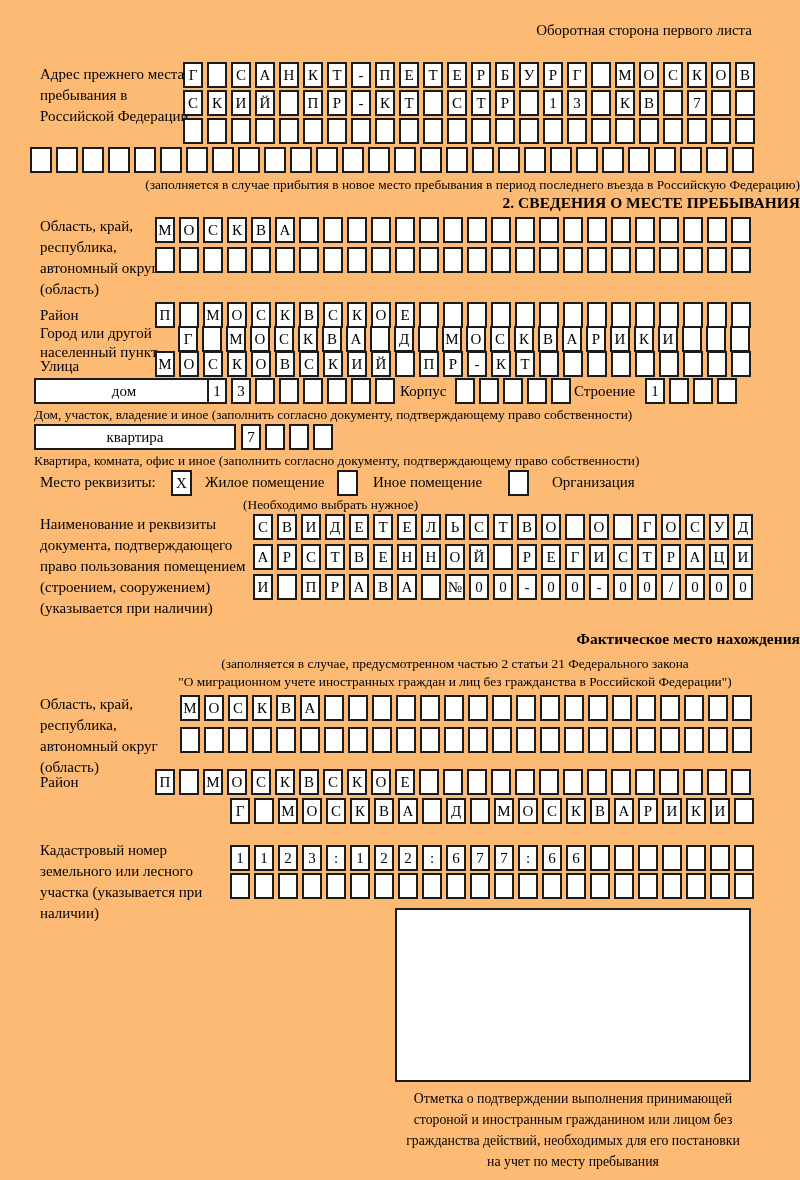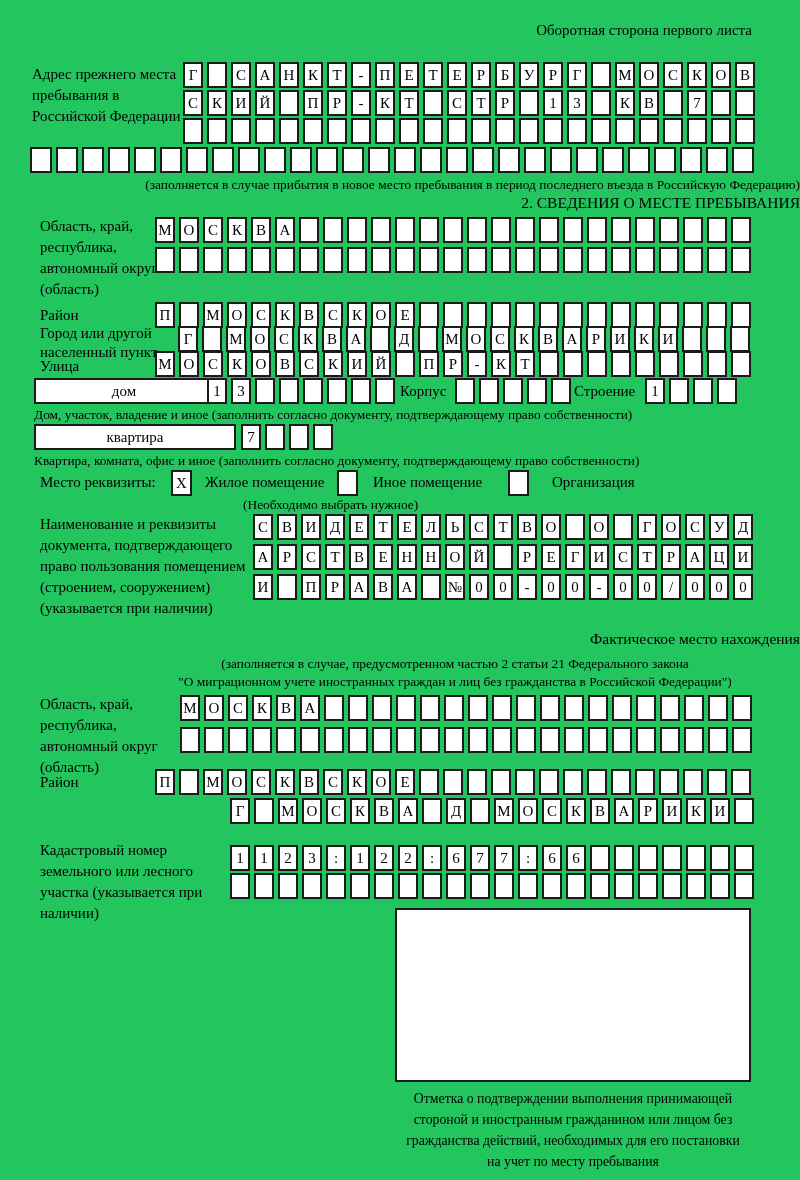--- a/index.html
+++ b/index.html
@@ -1,40 +1,40 @@
 <!DOCTYPE html>
 <html><head>
 <meta charset="utf-8">
 <style>
   *{box-sizing:border-box;margin:0;padding:0}
   html,body{background:#fff}
   body{width:800px;height:1180px;font-family:"Liberation Serif","DejaVu Serif",serif;color:#000}
-  .page{position:relative;width:800px;height:1180px;overflow:hidden;background:#22c55e}
+  .page{position:relative;width:800px;height:1180px;overflow:hidden;background:#fdba74}
   .abs{position:absolute}
   .lbl{font-size:15px;line-height:21px;white-space:normal}
   .lbl.tight{line-height:19px}
   .boxes{display:flex;gap:4px}
   .cell{flex:0 0 auto;width:20px;height:26px;border:2px solid #1b1b1b;text-align:center;
         font-size:15px;line-height:22px;overflow:hidden;background:#fff}
   .boxes.wide .cell{width:22px}
   .cap{font-size:13.4px;line-height:17px}
   .center{left:0;width:100%;text-align:right}
-  .title{font-weight:normal;font-size:15.5px}
+  .title{font-weight:bold;font-size:15.5px}
   .bigcell{border:2px solid #1b1b1b;height:26px;text-align:center;font-size:15px;line-height:22px;background:#fff}
   .chk{width:21px;height:26px;border:2px solid #1b1b1b;text-align:center;font-size:15px;line-height:22px;background:#fff}
   .stampbox{border:2px solid #1b1b1b;background:#fff}
 </style>
 </head>
 <body>
 
 <div class="page">
 
   <div class="abs lbl" style="left:0;top:20px;width:752px;text-align:right">Оборотная сторона первого листа</div>
 
-  <div class="abs lbl" style="left:32px;top:64px;width:150px">Адрес прежнего места пребывания в Российской Федерации</div>
+  <div class="abs lbl" style="left:40px;top:64px;width:150px">Адрес прежнего места пребывания в Российской Федерации</div>
   <div class="abs boxes" style="left:183px;top:62px">
       <span class="cell">Г</span>
       <span class="cell"></span>
       <span class="cell">С</span>
       <span class="cell">А</span>
       <span class="cell">Н</span>
       <span class="cell">К</span>
       <span class="cell">Т</span>
       <span class="cell">-</span>
       <span class="cell">П</span>

